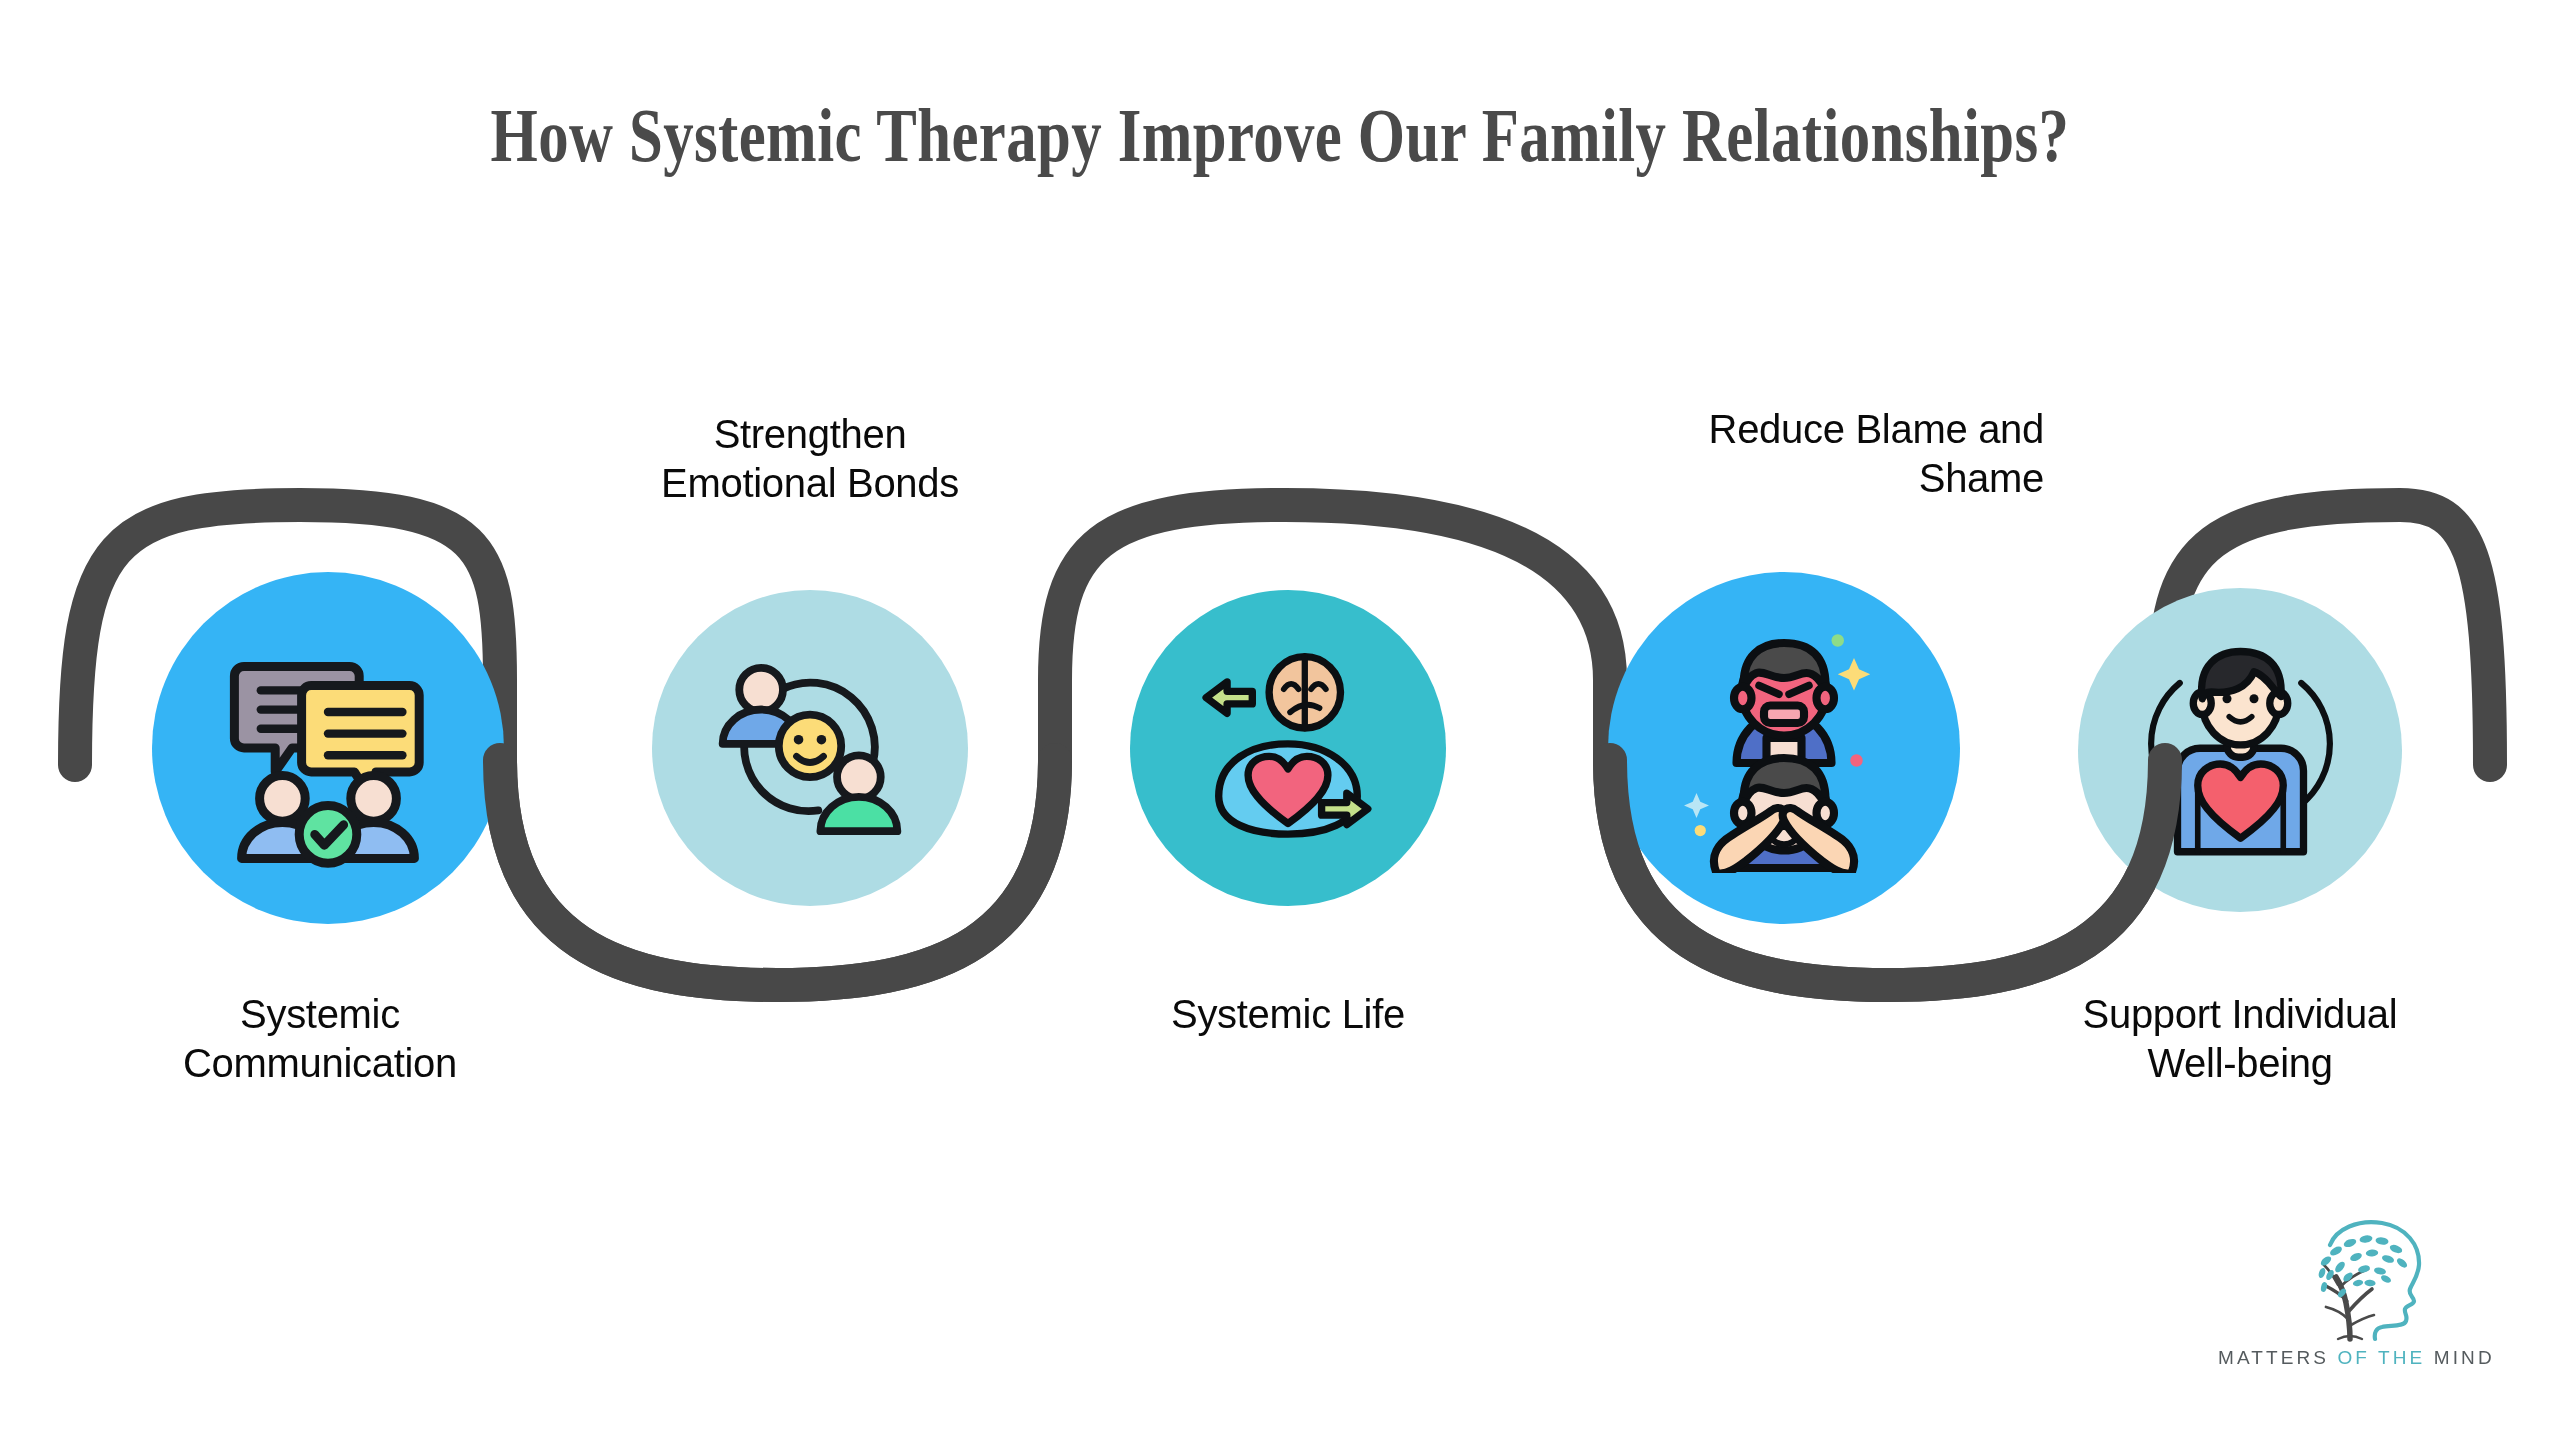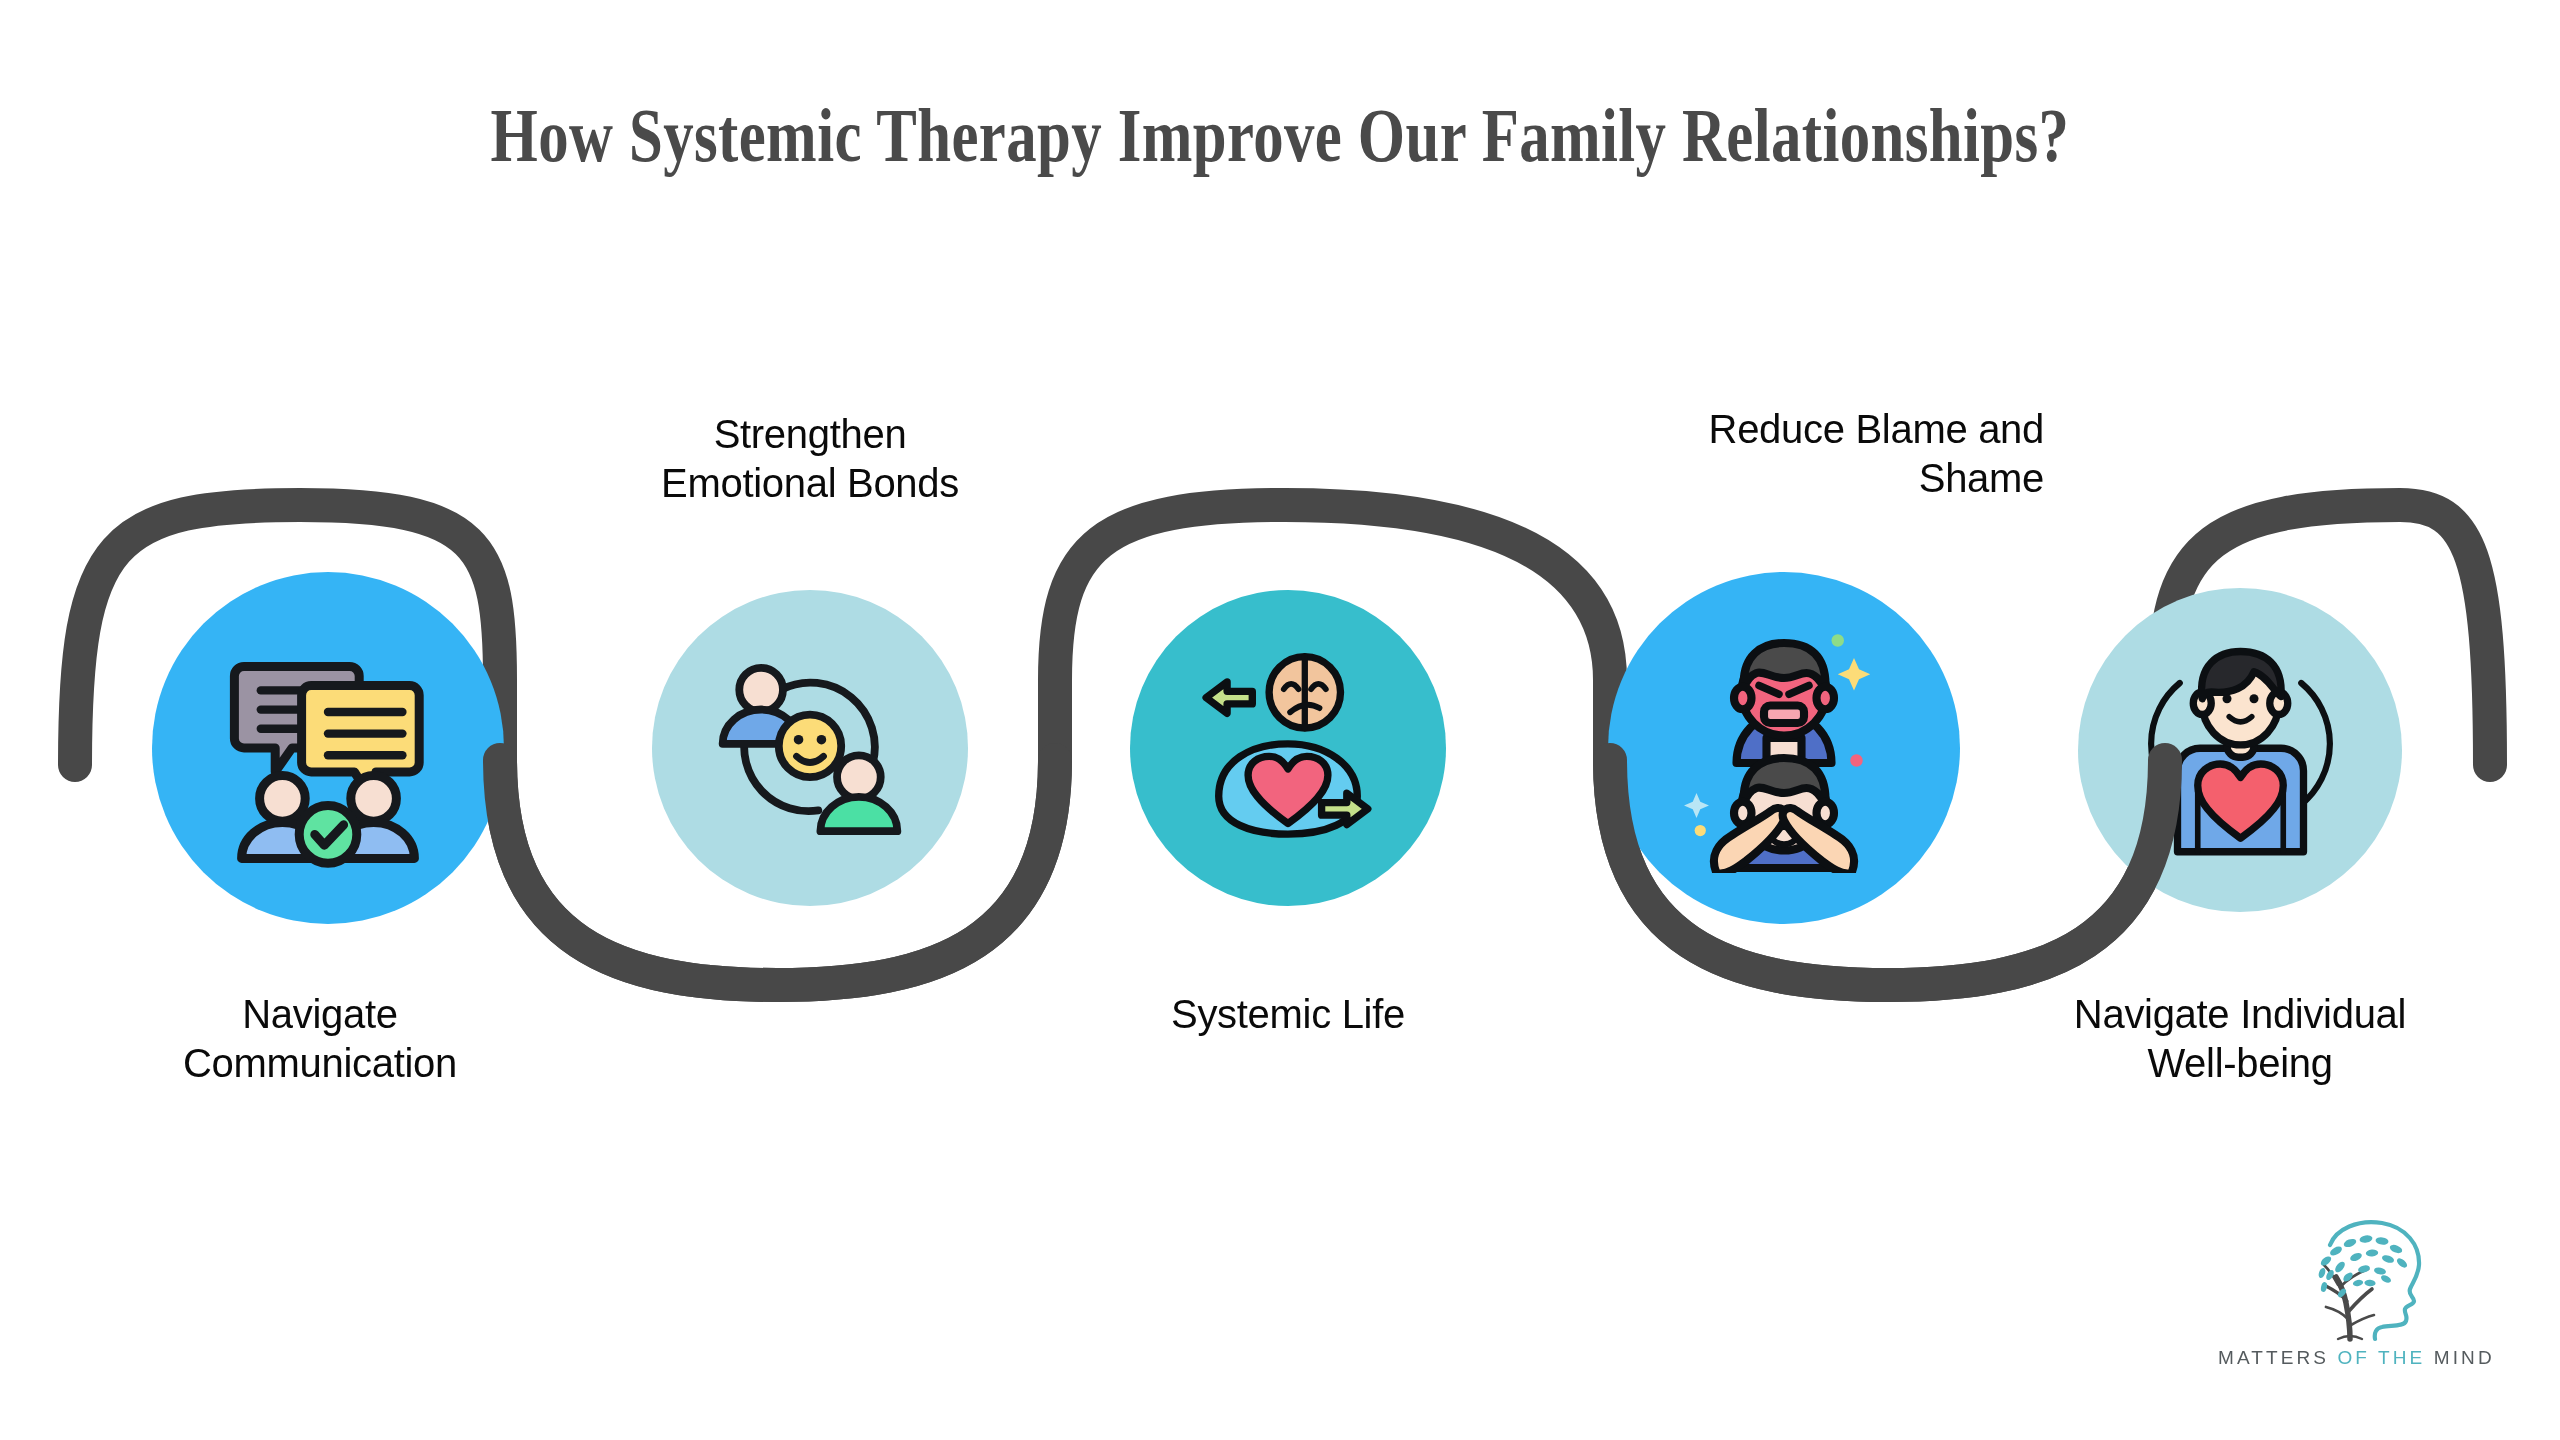--- a/index.html
+++ b/index.html
@@ -168,21 +168,21 @@
 
             <circle cx="138" cy="142" r="19" fill="#f7dfd2"></circle>
             <path d="M104 192 a34 30 0 0 1 68 0 z" fill="#8fbdf2"></path>
 
             <circle cx="100" cy="172" r="24" fill="#5fe3a1"></circle>
             <path d="M89 172 l8 9 16 -17" fill="none" stroke="#16191d" stroke-width="7.5"></path>
           </g>
         </svg>
       </div>
       <div class="node-label" style="left:60px; top:990px;">
-        <div>Navigate</div>
+        <div>Systemic</div>
         <div>Communication</div>
       </div>
     </div>
 
     <div class="node">
       <div class="circle" style="left:652px; top:590px; width:316px; height:316px; background:#AEDCE4;">
         <svg viewBox="0 0 200 200" width="208" height="208">
           <g stroke="#16191d" stroke-width="7.5" stroke-linejoin="round" stroke-linecap="round" fill="none">
 
             <path d="M72 44 A62 62 0 0 1 160 116"></path>
@@ -304,21 +304,21 @@
             <circle cx="112" cy="54" r="4" fill="#0c0f12" stroke="none"></circle>
             <path d="M90 70 q10 9 20 0" fill="none" stroke-width="5"></path>
 
             <path d="M100 178 C72 158, 62 144, 62 131 C62 119, 72 112, 82 112
                      C90 112, 96 117, 100 124 C104 117, 110 112, 118 112
                      C128 112, 138 119, 138 131 C138 144, 128 158, 100 178 z" fill="#f4606d"></path>
           </g>
         </svg>
       </div>
       <div class="node-label" style="left:1980px; top:990px;">
-        <div>Navigate Individual</div>
+        <div>Support Individual</div>
         <div>Well-being</div>
       </div>
     </div>
 
   </div>
 
   <svg class="wave-layer wave-under" viewBox="0 0 2560 1440" width="2560" height="1440">
 
     <path d="M 500 760
              C 500 945, 620 985, 777 985

